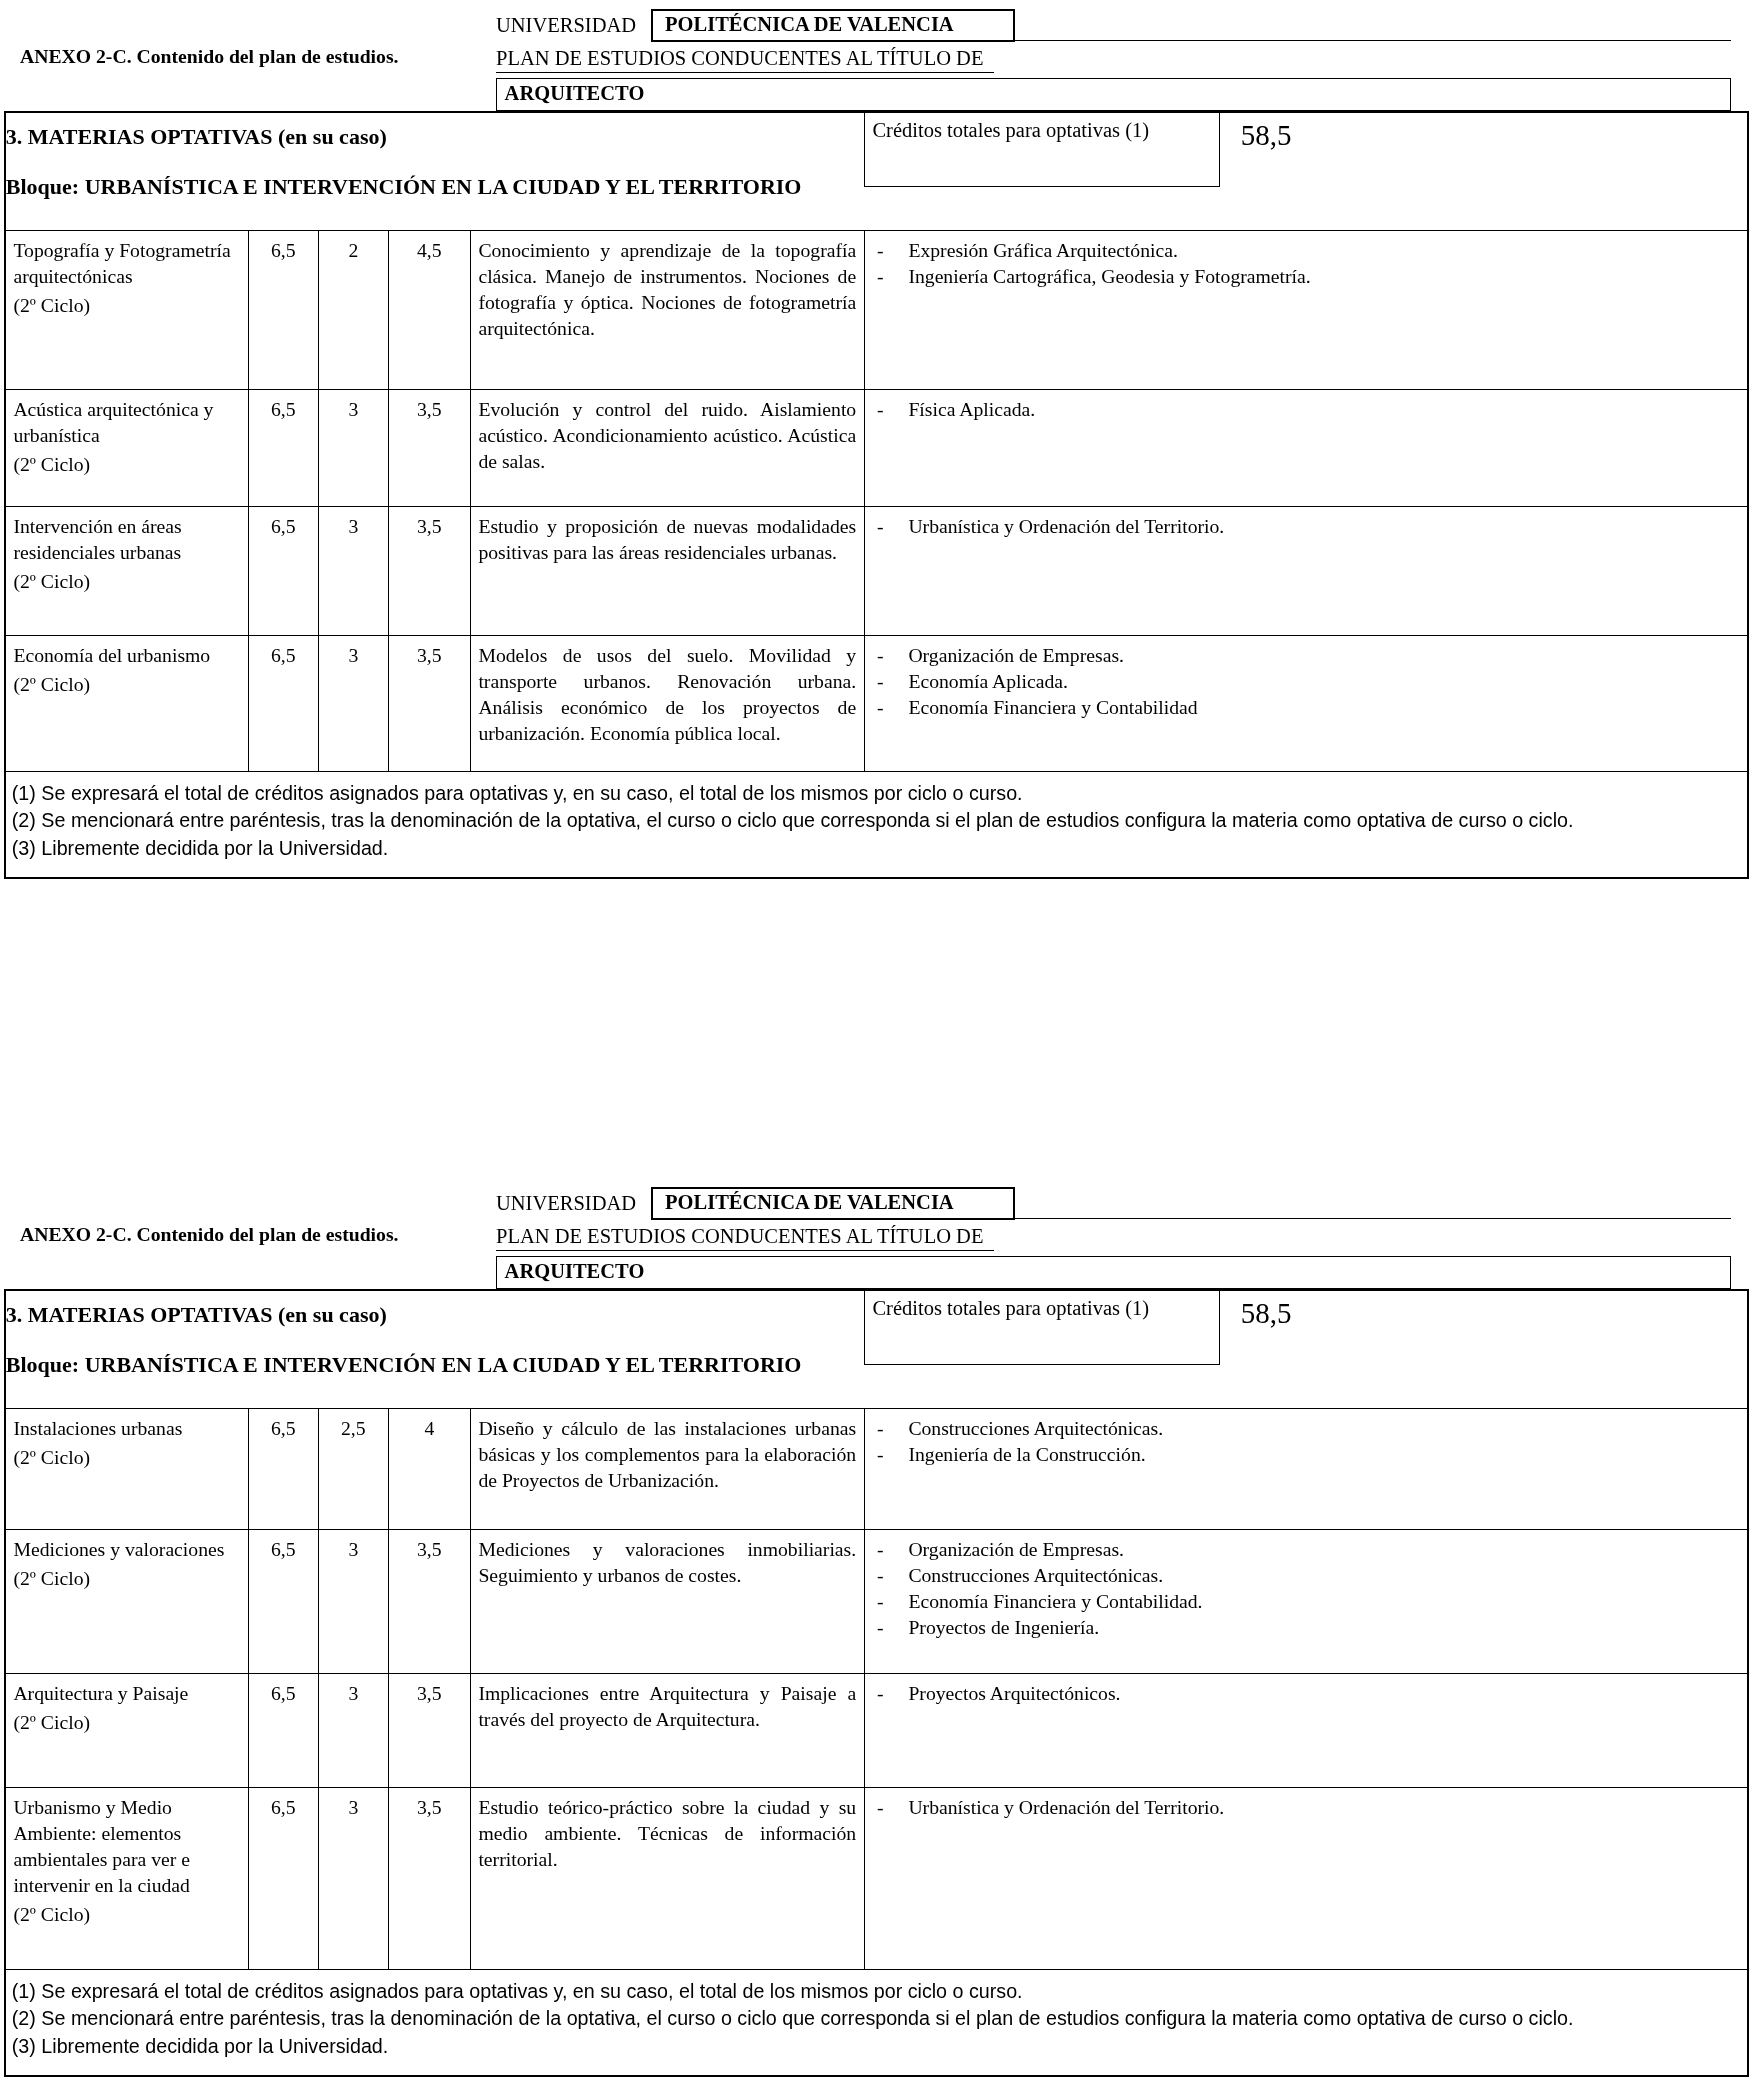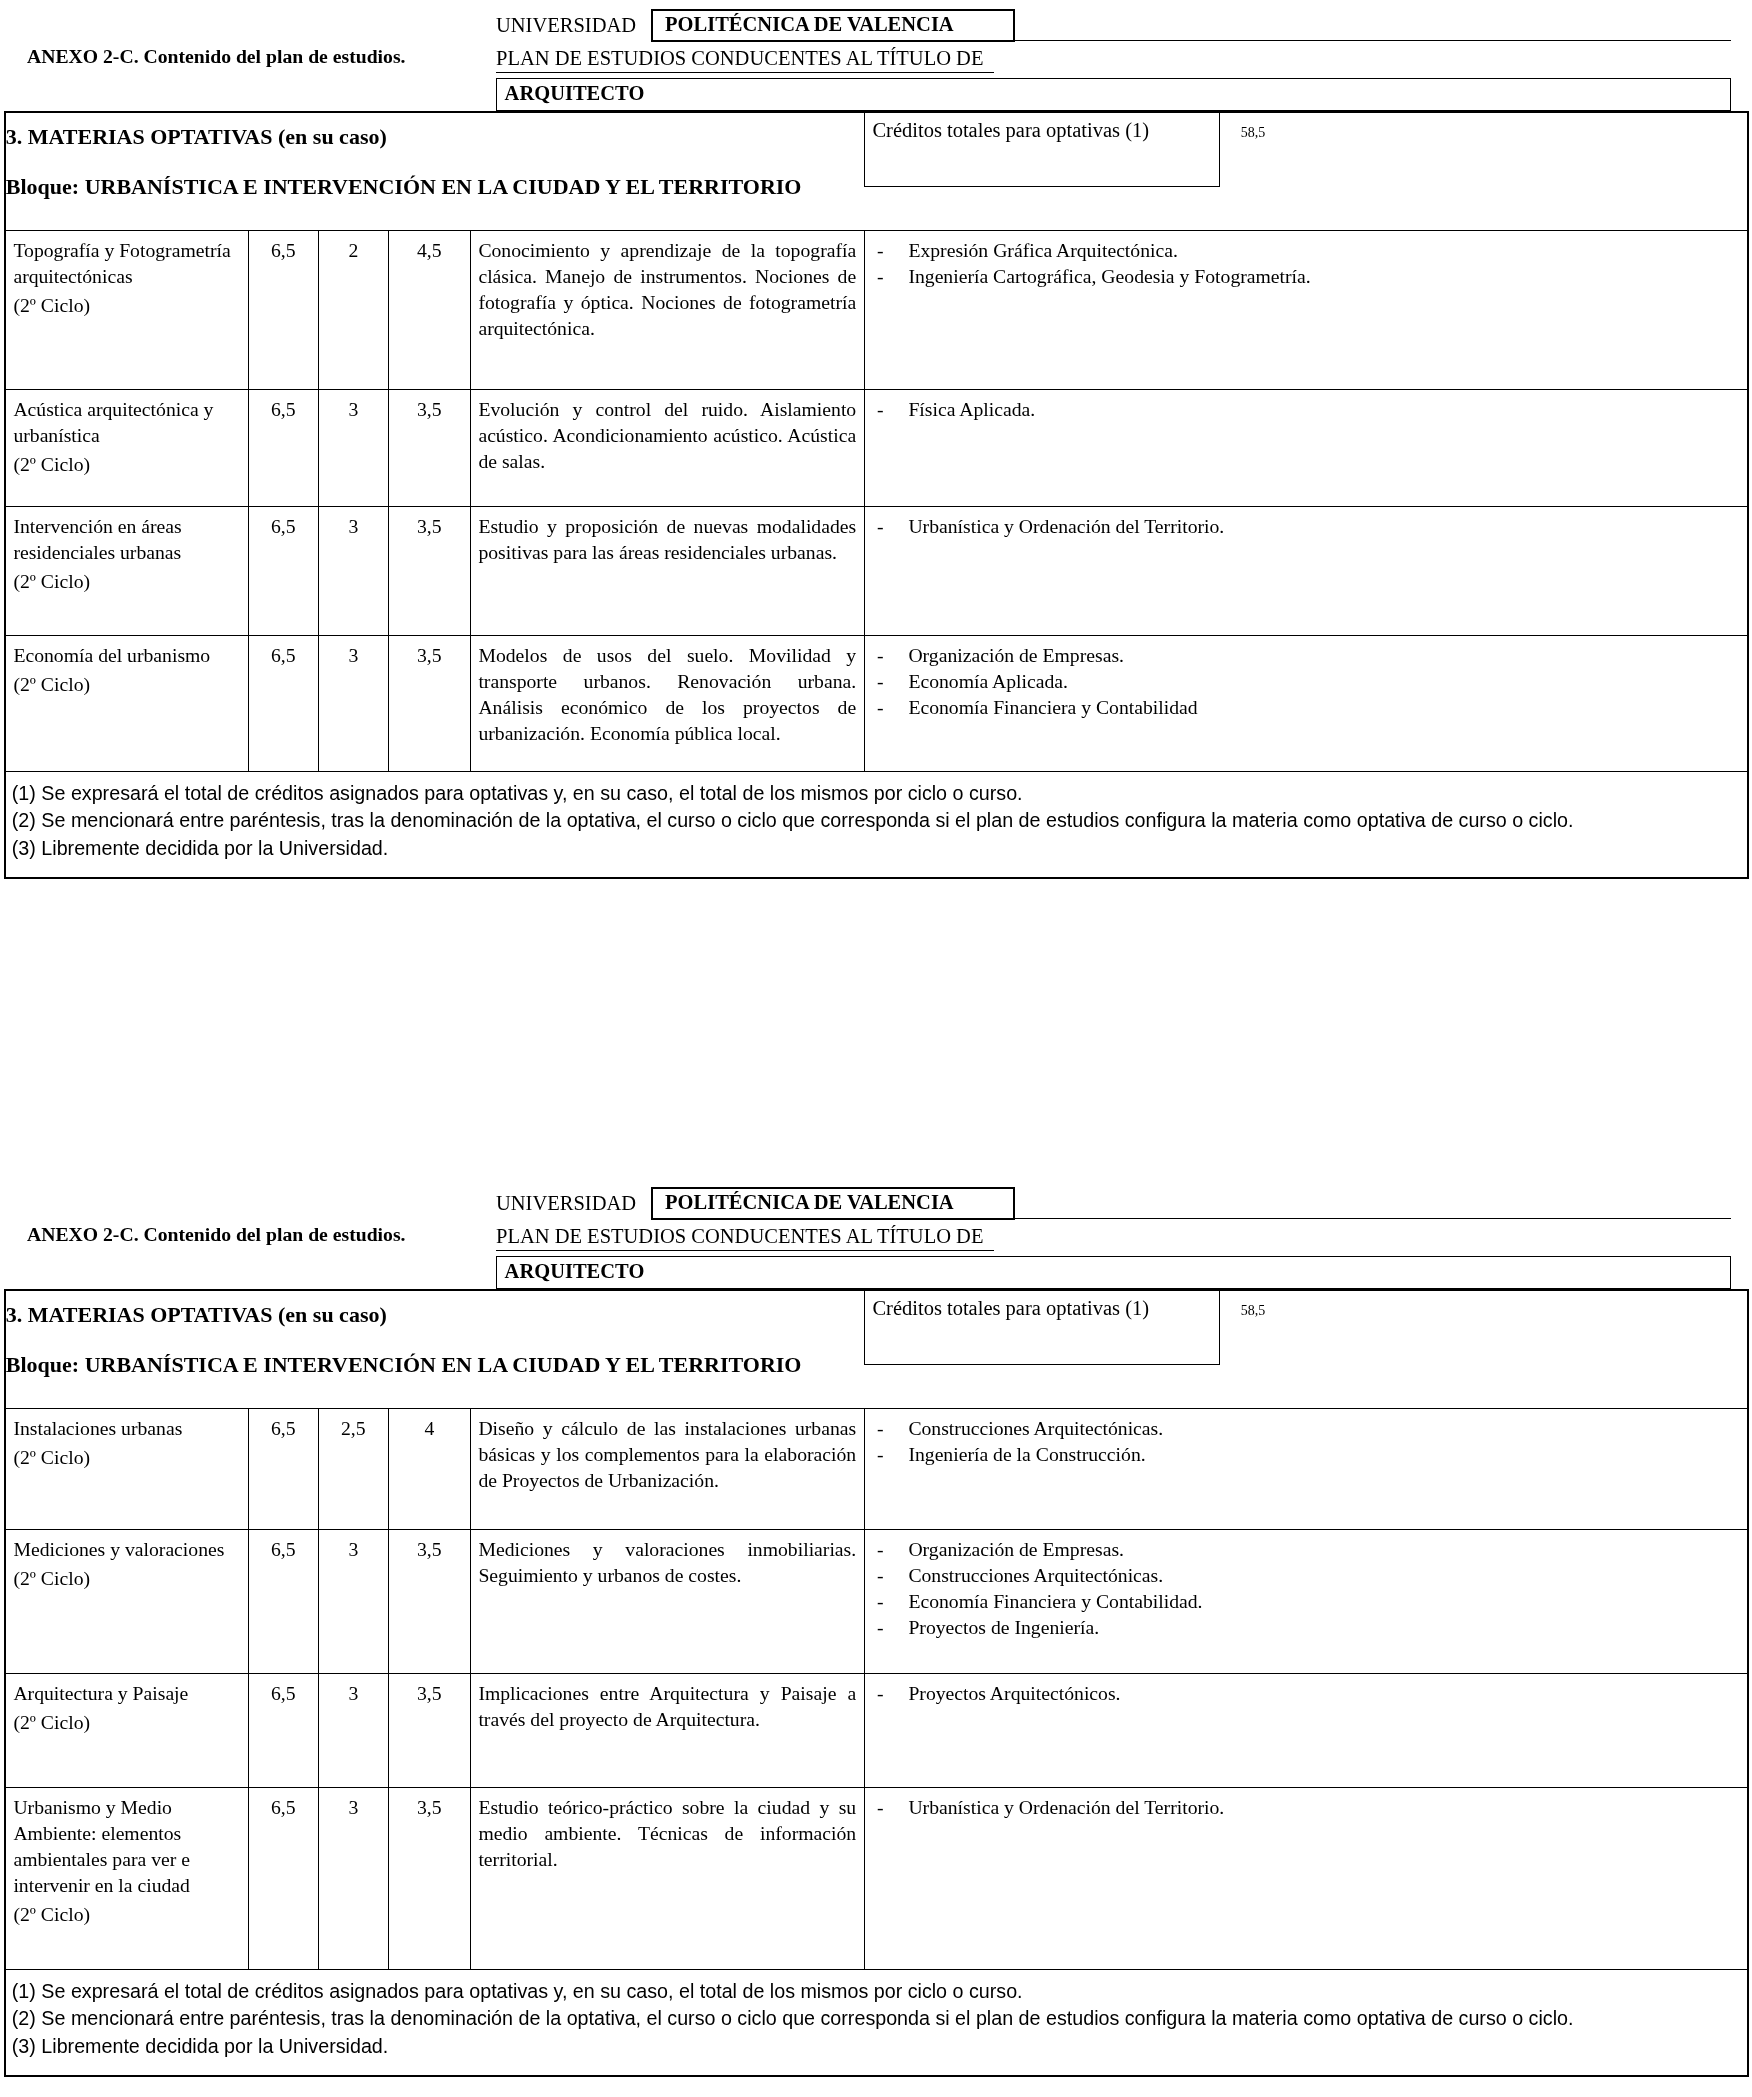--- a/index.html
+++ b/index.html
@@ -7,41 +7,41 @@
   body {
     width:1753px; height:2097px; position:relative; overflow:hidden;
     color:#000; font-family:"Liberation Serif", serif;
   }
   .page { position:absolute; left:0; width:1753px; }
   #page1 { top:6px; }
   #page2 { top:1184px; }
 
   
   .doc-header { position:relative; height:105px; }
-  .annex { position:absolute; left:27px; top:39px; font-weight:bold; font-size:19.7px; }
+  .annex { position:absolute; left:20px; top:39px; font-weight:bold; font-size:19.7px; }
   .hdr-right { position:absolute; left:496px; right:22px; top:3px; }
   .hdr-row1 { display:flex; align-items:stretch; }
   .univ-label { font-size:20.5px; padding:4.5px 15px 0 0; white-space:nowrap; }
   .univ-box { border:2.3px solid #000; font-weight:bold; font-size:20.5px; padding:2.3px 12px 3.8px; white-space:nowrap; min-width:364px; }
   .hdr-line { flex:1; border-bottom:1.5px solid #000; margin-bottom:1.5px; }
   .hdr-row2 { font-size:20.5px; margin-top:5.3px; }
   .hdr-row2 .underlined { display:inline-block; border-bottom:1.5px solid #000; padding:0 10.6px 1.5px 0; }
   .degree-box { border:1.5px solid #000; font-weight:bold; font-size:20.5px; padding:3px 0 4.5px 7.6px; margin-top:5.3px; width:100%; }
 
   
   .doc-table { border:2.3px solid #000; margin:0 3.8px; background:#fff; }
   .thead { display:grid; grid-template-columns:858px 356px 1fr; min-height:117px; }
   .thead-left { text-align:left; padding-top:10.6px; }
   .t-title { font-weight:bold; font-size:22px; }
   .t-block { font-weight:bold; font-size:22px; margin-top:24px; }
   .credits-box {
     border-left:1.5px solid #000; border-right:1.5px solid #000; border-bottom:1.5px solid #000;
     align-self:start; width:100%; min-height:74px; padding:6px 7.6px; font-size:20.5px;
   }
-  .credits-val { font-size:14px; padding:12px 0 0 21px; }
+  .credits-val { font-size:29px; padding:6px 0 0 21px; }
 
   .trow { display:grid; grid-template-columns:242px 70px 70px 82px 394px 1fr; border-top:1.5px solid #000; }
   .trow > div { border-left:1.5px solid #000; padding:6px 7.6px; font-size:19.7px; line-height:26px; }
   .trow > div:first-child { border-left:none; }
   .c-name { padding-left:6px; }
   .c-name .cycle { margin-top:3px; }
   .c-num { text-align:center; padding-left:1.5px; padding-right:1.5px; }
   .c-desc { text-align:justify; }
   .c-areas .area { position:relative; padding-left:36px; max-width:455px; }
   .c-areas .area::before { content:"-"; position:absolute; left:4.5px; }

